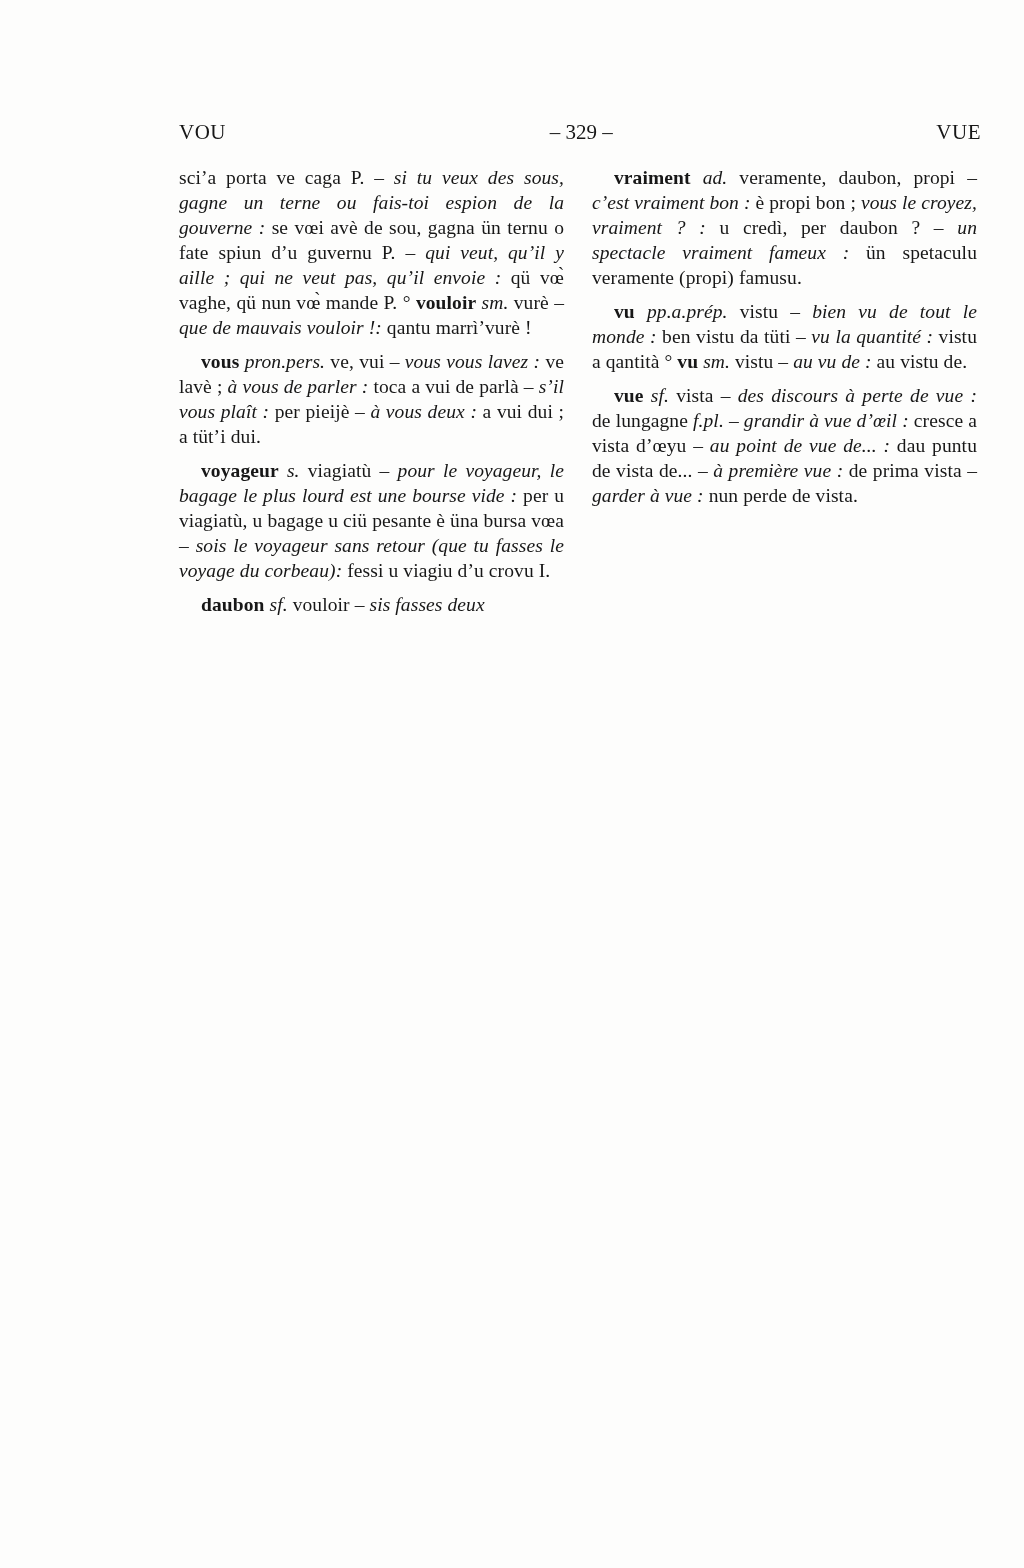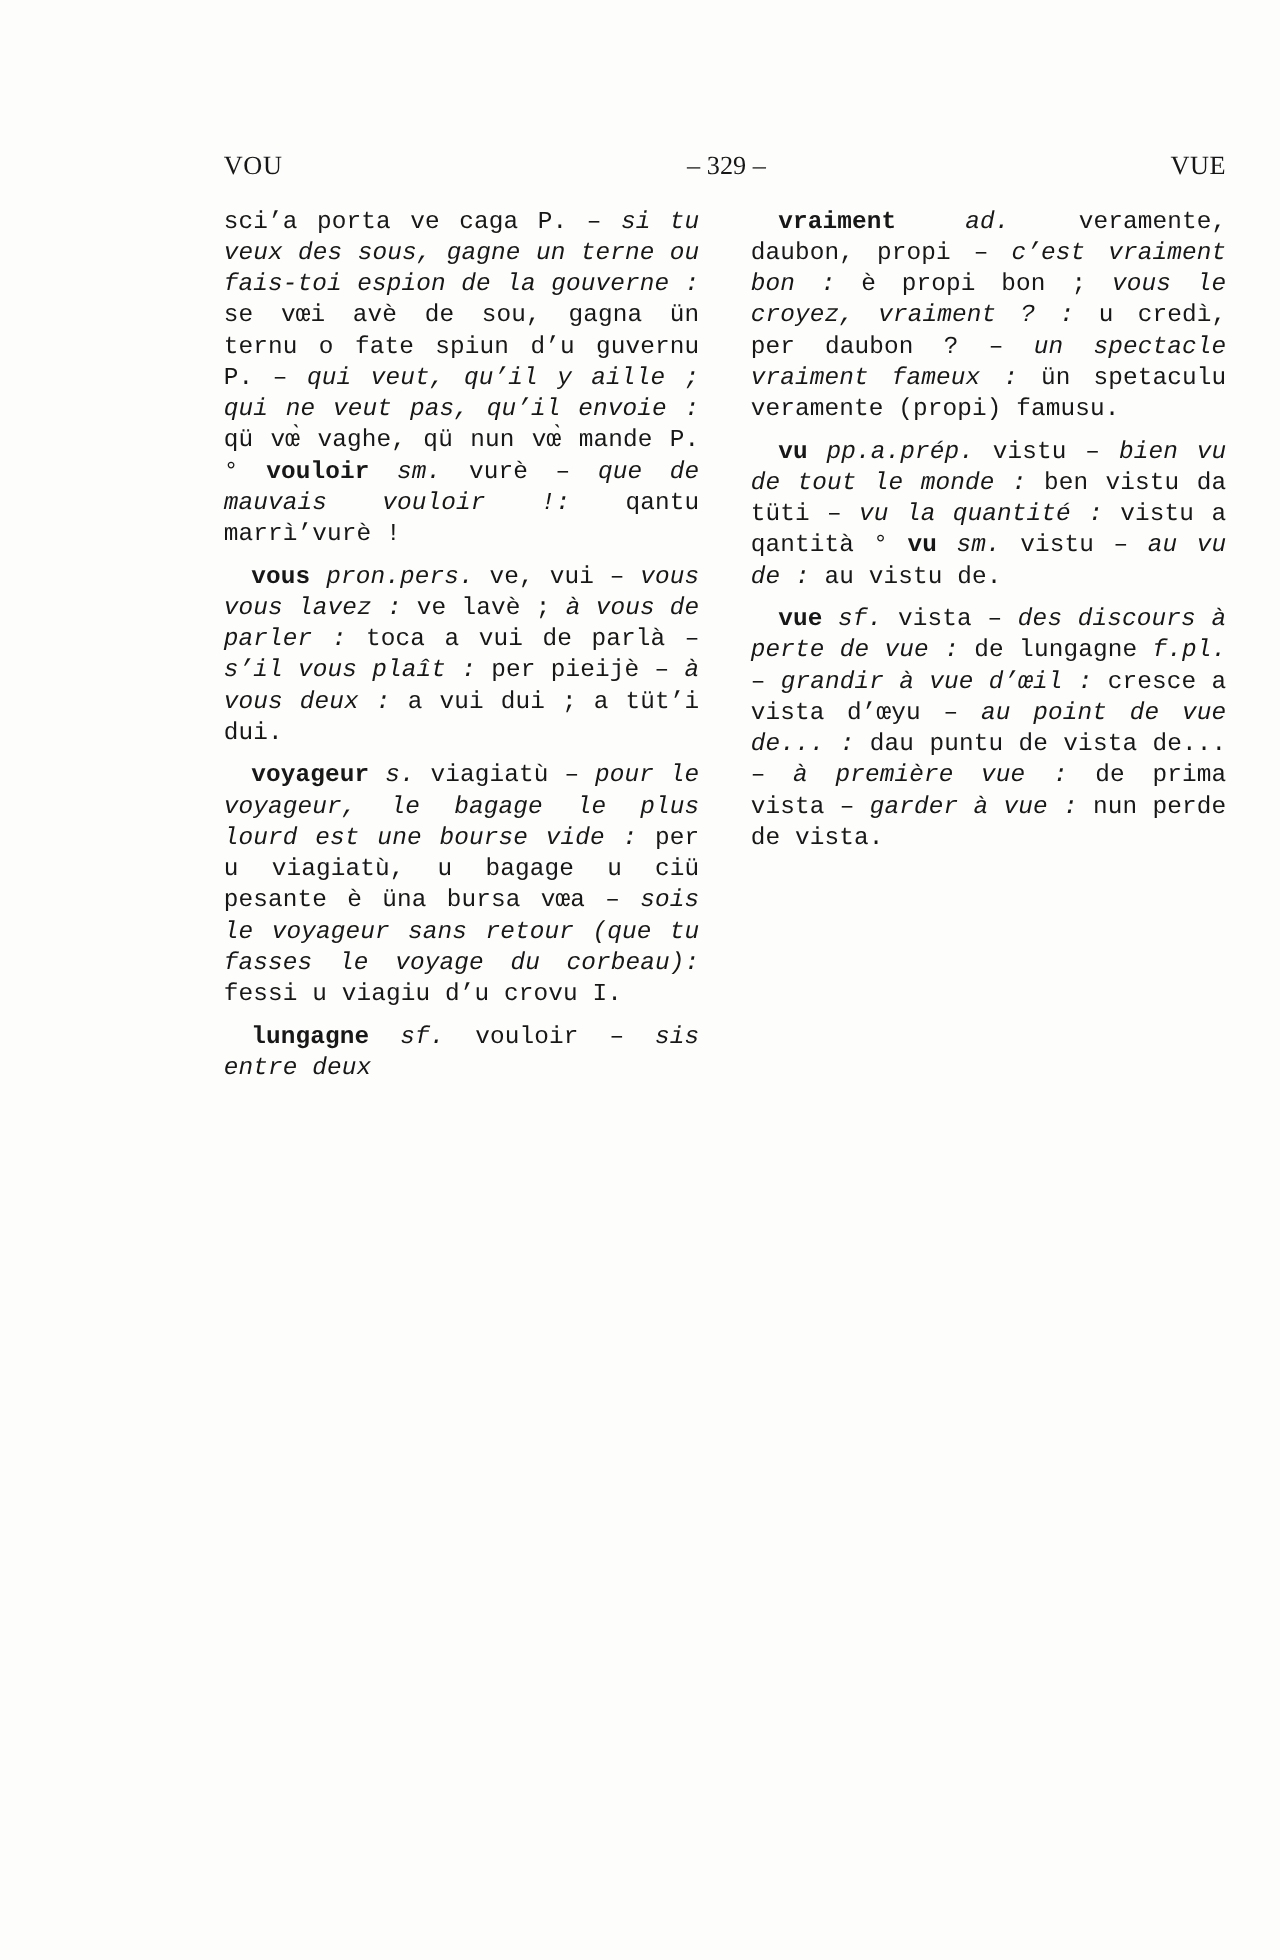--- a/index.html
+++ b/index.html
@@ -26,23 +26,22 @@
     justify-content: space-between;
     align-items: baseline;
     font-size: 21px;
     line-height: 24px;
   }
   .page-header .guide {
     letter-spacing: 0.5px;
   }
   .columns {
     display: flex;
-    gap: 41px;
+    gap: 28px;
     margin-top: 21px;
-    font-family: Liberation Mono, monospace;
   }
   .column {
     width: 385px;
     font-size: 19.5px;
     line-height: 25px;
     text-align: justify;
     letter-spacing: 0.1px;
   }
   .column p.entry {
     margin: 0;
@@ -66,21 +65,21 @@
     <span class="guide">VOU</span>
     <span class="folio">– 329 –</span>
     <span class="guide">VUE</span>
   </header>
 
   <main class="columns">
     <div class="column">
         <p class="entry"><span class="s-r">sci’a porta ve caga P. – </span><span class="s-i">si tu veux des sous, gagne un terne ou fais-toi espion de la gouverne&nbsp;: </span><span class="s-r">se vœi avè de sou, gagna ün ternu o fate spiun d’u guvernu P. – </span><span class="s-i">qui veut, qu’il y aille&nbsp;; qui ne veut pas, qu’il envoie&nbsp;: </span><span class="s-r">qü vœ̀ vaghe, qü nun vœ̀ mande P. ° </span><span class="s-b">vouloir</span><span class="s-r"> </span><span class="s-i">sm.</span><span class="s-r"> vurè – </span><span class="s-i">que de mauvais vouloir&nbsp;!: </span><span class="s-r">qantu marrì’vurè&nbsp;!</span></p>
         <p class="entry indent"><span class="s-b">vous</span><span class="s-r"> </span><span class="s-i">pron.pers.</span><span class="s-r"> ve, vui – </span><span class="s-i">vous vous lavez&nbsp;: </span><span class="s-r">ve lavè&nbsp;; </span><span class="s-i">à vous de parler&nbsp;: </span><span class="s-r">toca a vui de parlà – </span><span class="s-i">s’il vous plaît&nbsp;: </span><span class="s-r">per pieijè – </span><span class="s-i">à vous deux&nbsp;: </span><span class="s-r">a vui dui&nbsp;; a tüt’i dui.</span></p>
         <p class="entry indent"><span class="s-b">voyageur</span><span class="s-r"> </span><span class="s-i">s.</span><span class="s-r"> viagiatù – </span><span class="s-i">pour le voyageur, le bagage le plus lourd est une bourse vide&nbsp;: </span><span class="s-r">per u viagiatù, u bagage u ciü pesante è üna bursa vœa – </span><span class="s-i">sois le voyageur sans retour (que tu fasses le voyage du corbeau): </span><span class="s-r">fessi u viagiu d’u crovu I.</span></p>
-        <p class="entry indent"><span class="s-b">lungagne</span><span class="s-r"> </span><span class="s-i">sf.</span><span class="s-r"> vouloir – </span><span class="s-i">sis entre deux</span></p>
+        <p class="entry indent"><span class="s-b">daubon</span><span class="s-r"> </span><span class="s-i">sf.</span><span class="s-r"> vouloir – </span><span class="s-i">sis fasses deux</span></p>
       </div>
     <div class="column">
         <p class="entry indent"><span class="s-b">vraiment</span><span class="s-r"> </span><span class="s-i">ad.</span><span class="s-r"> veramente, daubon, propi – </span><span class="s-i">c’est vraiment bon&nbsp;: </span><span class="s-r">è propi bon&nbsp;; </span><span class="s-i">vous le croyez, vraiment&nbsp;?&nbsp;: </span><span class="s-r">u credì, per daubon&nbsp;? – </span><span class="s-i">un spectacle vraiment fameux&nbsp;: </span><span class="s-r">ün spetaculu veramente (propi) famusu.</span></p>
         <p class="entry indent"><span class="s-b">vu</span><span class="s-r"> </span><span class="s-i">pp.a.prép.</span><span class="s-r"> vistu – </span><span class="s-i">bien vu de tout le monde&nbsp;: </span><span class="s-r">ben vistu da tüti – </span><span class="s-i">vu la quantité&nbsp;: </span><span class="s-r">vistu a qantità ° </span><span class="s-b">vu</span><span class="s-r"> </span><span class="s-i">sm.</span><span class="s-r"> vistu – </span><span class="s-i">au vu de&nbsp;: </span><span class="s-r">au vistu de.</span></p>
         <p class="entry indent"><span class="s-b">vue</span><span class="s-r"> </span><span class="s-i">sf.</span><span class="s-r"> vista – </span><span class="s-i">des discours à perte de vue&nbsp;: </span><span class="s-r">de lungagne </span><span class="s-i">f.pl.</span><span class="s-r"> – </span><span class="s-i">grandir à vue d’œil&nbsp;: </span><span class="s-r">cresce a vista d’œyu – </span><span class="s-i">au point de vue de...&nbsp;: </span><span class="s-r">dau puntu de vista de... – </span><span class="s-i">à première vue&nbsp;: </span><span class="s-r">de prima vista – </span><span class="s-i">garder à vue&nbsp;: </span><span class="s-r">nun perde de vista.</span></p>
       </div>
   </main>
 </div>
 
 </body></html>

